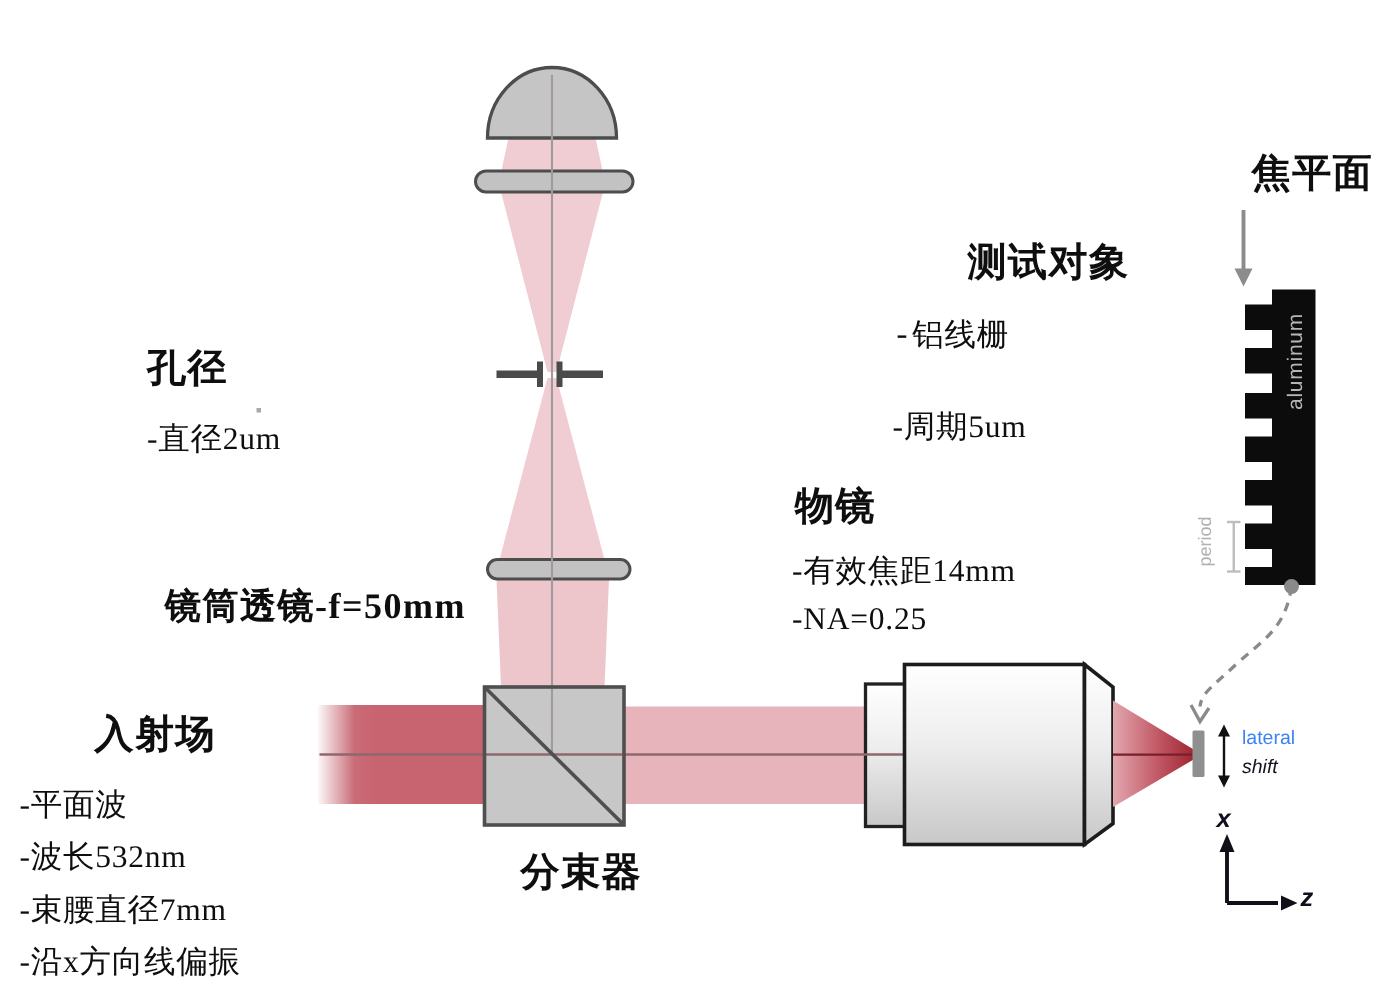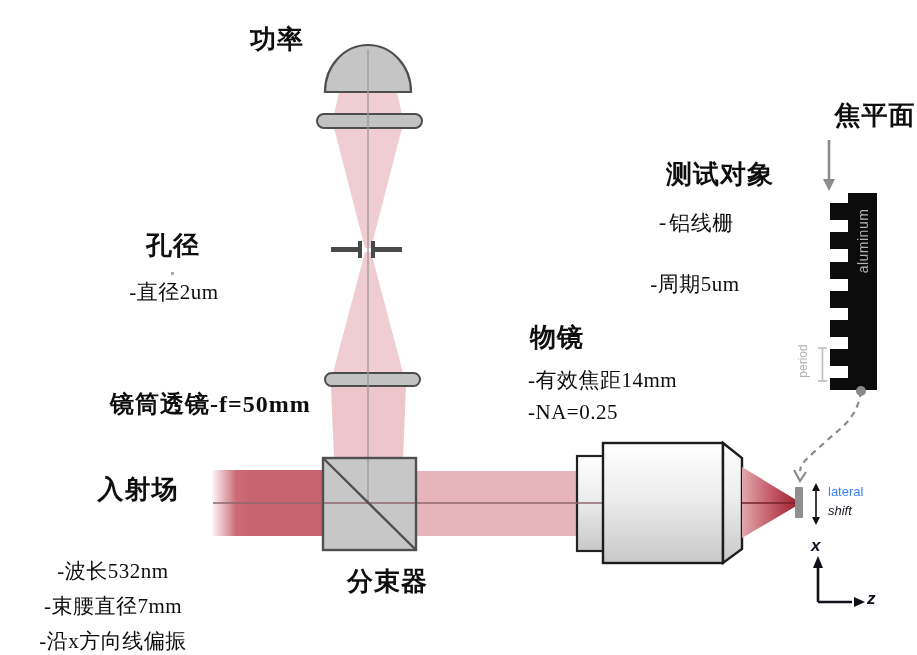--- a/index.html
+++ b/index.html
@@ -2,21 +2,21 @@
 <html><head>
 <meta charset="utf-8">
 <style>
   html,body{margin:0;padding:0;background:#fff;}
   #stage{position:relative;width:917px;height:655px;background:#ffffff;overflow:hidden;
          font-family:"Liberation Serif",serif;}
   #stage svg{position:absolute;left:0;top:0;}
   .lbl{position:absolute;color:#0e0e0e;white-space:nowrap;}
   .h{font-size:26px;font-weight:bold;letter-spacing:1px;}
   .d{font-size:21px;letter-spacing:0.5px;}
-  .rt{text-align:center;}
+  .rt{text-align:left;}
   .ct{text-align:center;}
   .latin{font-family:"Liberation Sans",sans-serif;}
   .rot{transform:rotate(-90deg);transform-origin:center center;}
 </style>
 </head>
 <body>
 
 <div id="stage">
 
 <svg width="917" height="655" viewBox="0 0 917 655">
@@ -113,28 +113,28 @@
   <g>
     <line x1="818" y1="602" x2="818" y2="566" stroke="#101018" stroke-width="2.6"></line>
     <line x1="818" y1="602" x2="852" y2="602" stroke="#101018" stroke-width="2.6"></line>
     <polygon points="813,568 823,568 818,556" fill="#101018"></polygon>
     <polygon points="854,597 854,607 865,602" fill="#101018"></polygon>
   </g>
 
   <rect x="171" y="272" width="3" height="3" fill="#a9a9a9"></rect>
 </svg>
 
-<div class="lbl h ct" style="left:202px;top:22px;width:150px;">功率</div>
 
 <div class="lbl h rt" style="left:98px;top:228px;width:150px;">孔径</div>
 <div class="lbl d rt" style="left:98px;top:278px;width:152px;">-直径2um</div>
 
 <div class="lbl h" style="left:110px;top:388px;font-size:24px;">镜筒透镜-f=50mm</div>
 
 <div class="lbl h rt" style="left:63px;top:472px;width:150px;">入射场</div>
+<div class="lbl d rt" style="left:13px;top:522px;width:200px;">-平面波</div>
 <div class="lbl d rt" style="left:13px;top:557px;width:200px;">-波长532nm</div>
 <div class="lbl d rt" style="left:13px;top:592px;width:200px;">-束腰直径7mm</div>
 <div class="lbl d rt" style="left:13px;top:627px;width:200px;">-沿x方向线偏振</div>
 
 <div class="lbl h ct" style="left:315px;top:564px;width:145px;">分束器</div>
 
 <div class="lbl h" style="left:530px;top:320px;">物镜</div>
 <div class="lbl d" style="left:528px;top:366px;">-有效焦距14mm</div>
 <div class="lbl d" style="left:528px;top:400px;">-NA=0.25</div>
 

